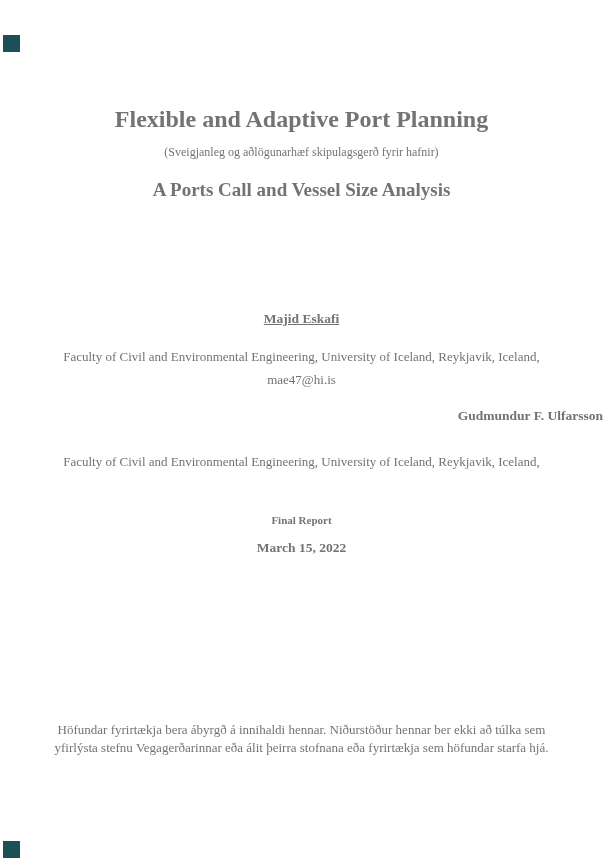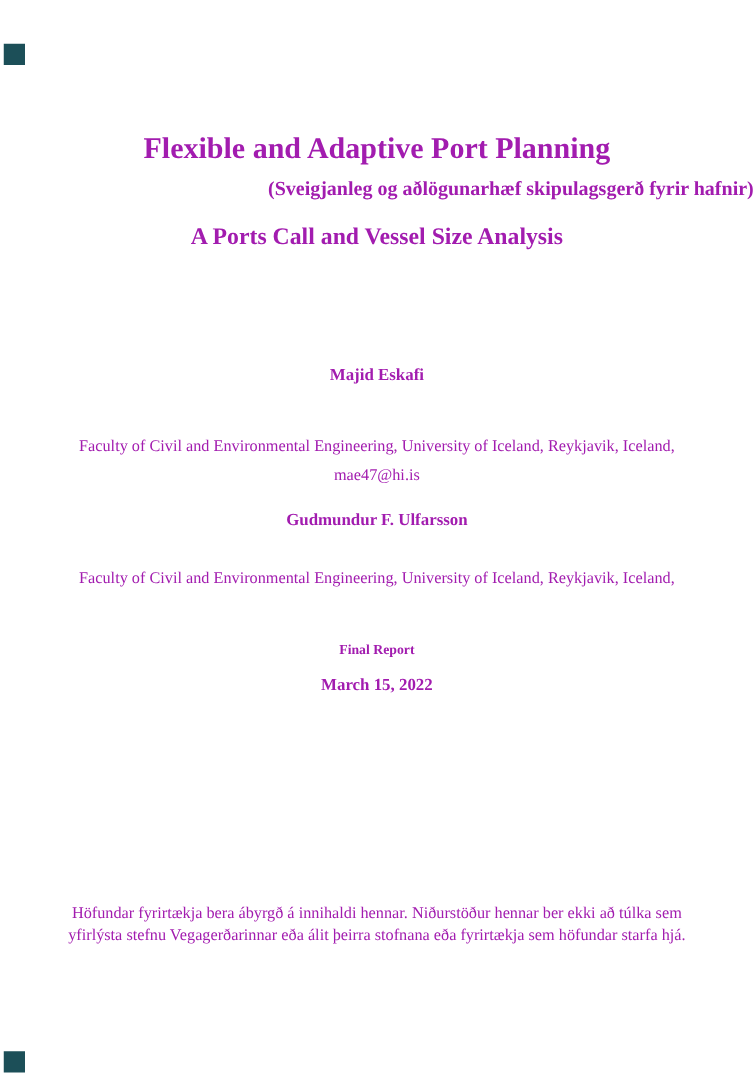--- a/index.html
+++ b/index.html
@@ -5,21 +5,21 @@
   html, body {
     margin: 0;
     padding: 0;
     background: #ffffff;
   }
   .page {
     position: relative;
     width: 603px;
     height: 864px;
     background: #ffffff;
-    color: #a21caf;
+    color: #737373;
     font-family: "Liberation Serif", "DejaVu Serif", serif;
     overflow: hidden;
   }
   .abs {
     position: absolute;
     left: 0;
     right: 0;
     text-align: center;
   }
   .nowrap { white-space: nowrap; }
@@ -34,38 +34,37 @@
   .marker-bottom { top: 841px; }
   .main-title {
     top: 103px;
     font-size: 24px;
     font-weight: bold;
     line-height: 32px;
     margin: 0;
   }
   .subtitle-icelandic {
     top: 140px;
-    font-size: 16px;
-    font-weight: bold;
+    font-size: 12px;
+    font-weight: normal;
     line-height: 24px;
-    text-align: right;
   }
   .analysis-title {
     top: 176px;
     font-size: 19px;
     font-weight: bold;
     line-height: 27.5px;
   }
   .author-name {
     font-size: 13.5px;
     font-weight: bold;
     line-height: 20px;
   }
-  .author1-name { top: 290px; }
-  .author2-name { top: 406px; }
+  .author1-name { top: 309px; text-decoration: underline; }
+  .author2-name { top: 406px; text-align: right; }
   .affiliation {
     font-size: 13px;
     line-height: 22.5px;
     margin-top: 16px;
   }
   .author1-affiliation { top: 330px; }
   .author2-affiliation { top: 435px; }
   .report-type {
     top: 510px;
     font-size: 11px;

